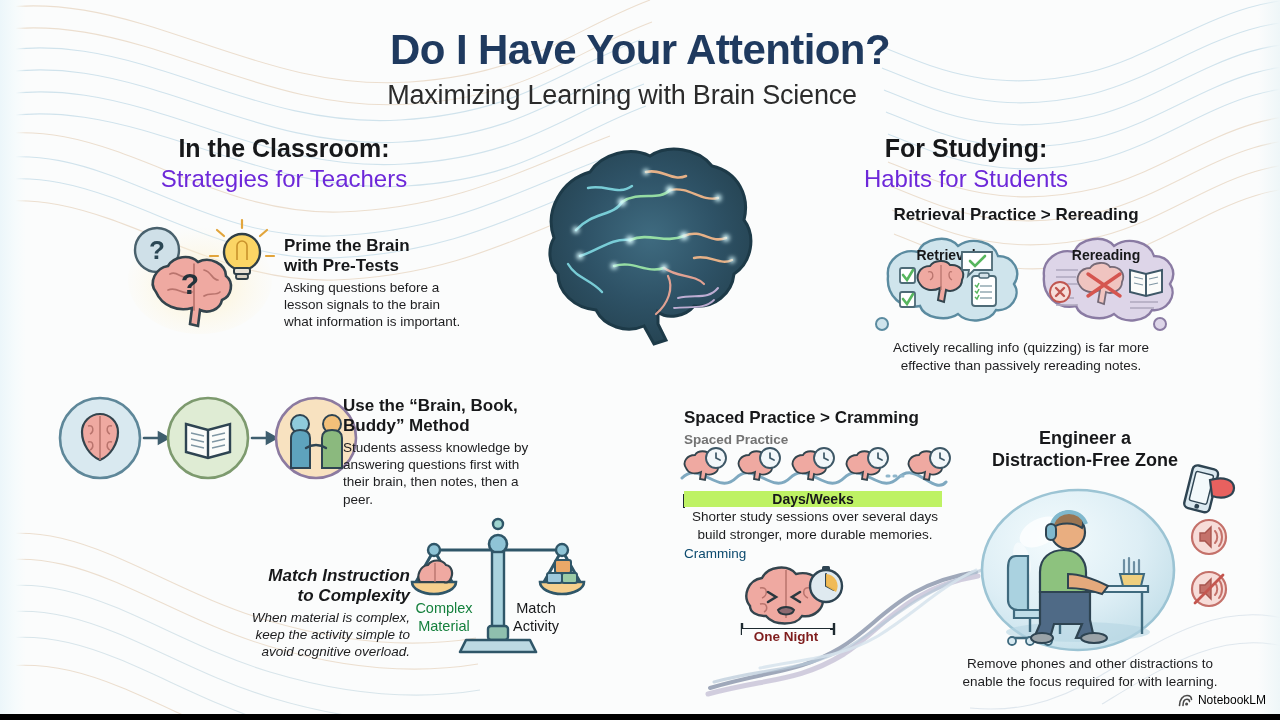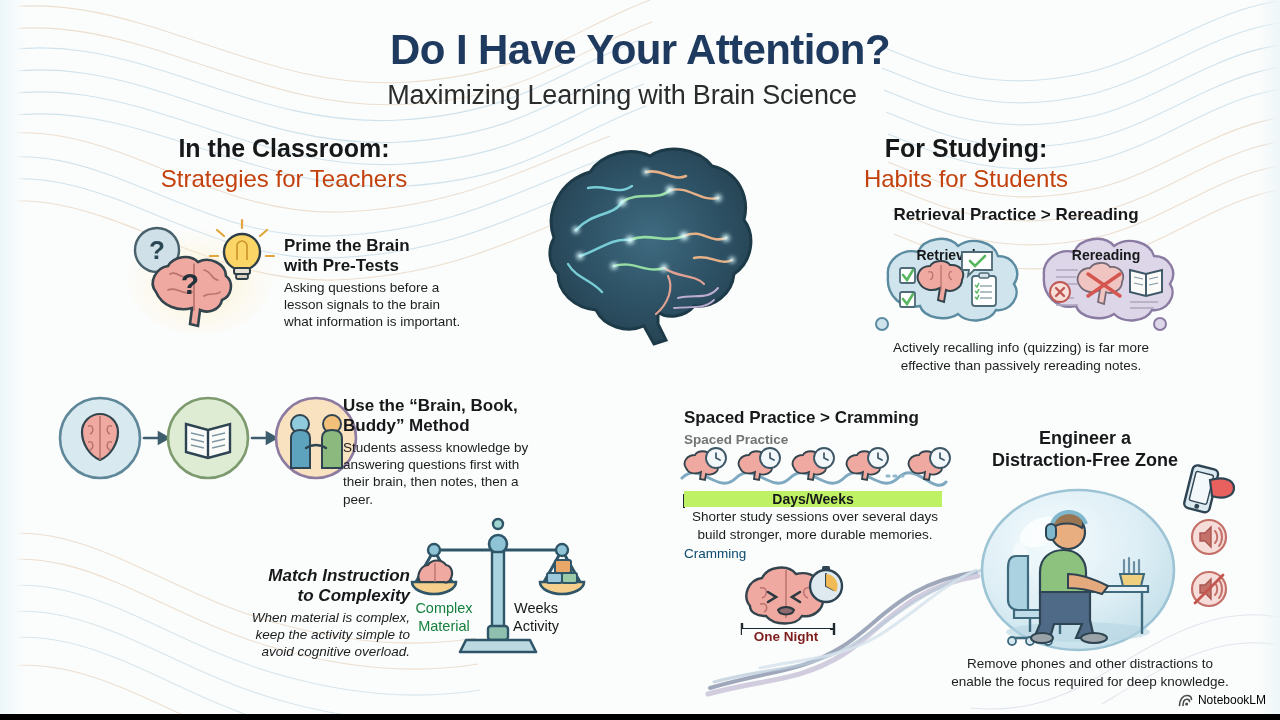--- a/index.html
+++ b/index.html
@@ -31,21 +31,21 @@
   }
   #subtitle {
     position:absolute; left:0; top:80px; width:1244px; text-align:center;
     font-size:27px; font-weight:400; color:#2b2b2b; letter-spacing:-0.2px;
   }
 
   .col-head {
     position:absolute; text-align:center; width:420px;
   }
   .col-head .h1 { font-size:25px; font-weight:bold; color:#17181a; line-height:1.18; }
-  .col-head .h2 { font-size:24px; font-weight:400; color:#c2410c; line-height:1.22; }
+  .col-head .h2 { font-size:24px; font-weight:400; color:#6d28d9; line-height:1.22; }
 
   #left-head { left:74px; top:134px; }
   #right-head { left:756px; top:134px; }
 
   .sub-head {
     position:absolute; font-size:17px; font-weight:bold; color:#17181a;
   }
 
   
   .blk-title { font-size:17px; font-weight:bold; color:#17181a; line-height:1.2; }
@@ -323,21 +323,21 @@
     <rect x="147" y="42" width="16" height="13" rx="2" fill="#e9a868" stroke="#2f5668" stroke-width="2"></rect>
     <rect x="139" y="55" width="15" height="10" rx="2" fill="#9ec8dc" stroke="#2f5668" stroke-width="2"></rect>
     <rect x="154" y="55" width="15" height="10" rx="2" fill="#9bcba6" stroke="#2f5668" stroke-width="2"></rect>
   </svg>
 
   <div class="art" style="left:408px; top:600px; width:72px; text-align:center; font-size:14.5px; color:#15803d; line-height:1.22;">
     <div>Complex</div>
     <div>Material</div>
   </div>
   <div class="art" style="left:500px; top:600px; width:72px; text-align:center; font-size:14.5px; color:#17181a; line-height:1.22;">
-    <div>Weeks</div>
+    <div>Match</div>
     <div>Activity</div>
   </div>
 
   <div id="blk-match">
     <div class="blk-title">Match Instruction</div>
     <div class="blk-title">to Complexity</div>
     <div class="blk-body">When material is complex, keep the activity simple to avoid cognitive overload.</div>
   </div>
 
   <div class="sub-head" id="sh-retrieval">Retrieval Practice &gt; Rereading</div>
@@ -592,21 +592,21 @@
     <path d="M10,15 L15,15 L21,9 L21,29 L15,23 L10,23 Z" fill="#c4716a" stroke="#a8564f" stroke-width="1.4"></path>
     <g fill="none" stroke="#c4716a" stroke-width="2" stroke-linecap="round">
       <path d="M25,13 C28,16 28,22 25,25"></path>
         <path d="M29,10 C33,15 33,23 29,28"></path>
     </g>
     <path d="M5,33 L33,5" stroke="#c4564f" stroke-width="2.8" stroke-linecap="round"></path>
   </svg>
 
   <div id="cap-zone" class="cap">
     <div>Remove phones and other distractions to</div>
-    <div>enable the focus required for deep knowledge.</div>
+    <div>enable the focus required for with learning.</div>
   </div>
 
   <div id="watermark">
     <svg width="15" height="13" viewBox="0 0 15 13">
       <path d="M1.5,11.5 C1.5,5.5 5,1.5 9,1.5 C12,1.5 13.5,3.5 13.5,5.5" fill="none" stroke="#4a4a4a" stroke-width="1.6" stroke-linecap="round"></path>
       <path d="M5,11.5 C5,7.5 6.8,5.2 9,5.2 C10.6,5.2 11.5,6.3 11.5,7.6" fill="none" stroke="#4a4a4a" stroke-width="1.6" stroke-linecap="round"></path>
       <circle cx="8.6" cy="10" r="1.5" fill="#4a4a4a"></circle>
     </svg>
     <span>NotebookLM</span>
   </div>

